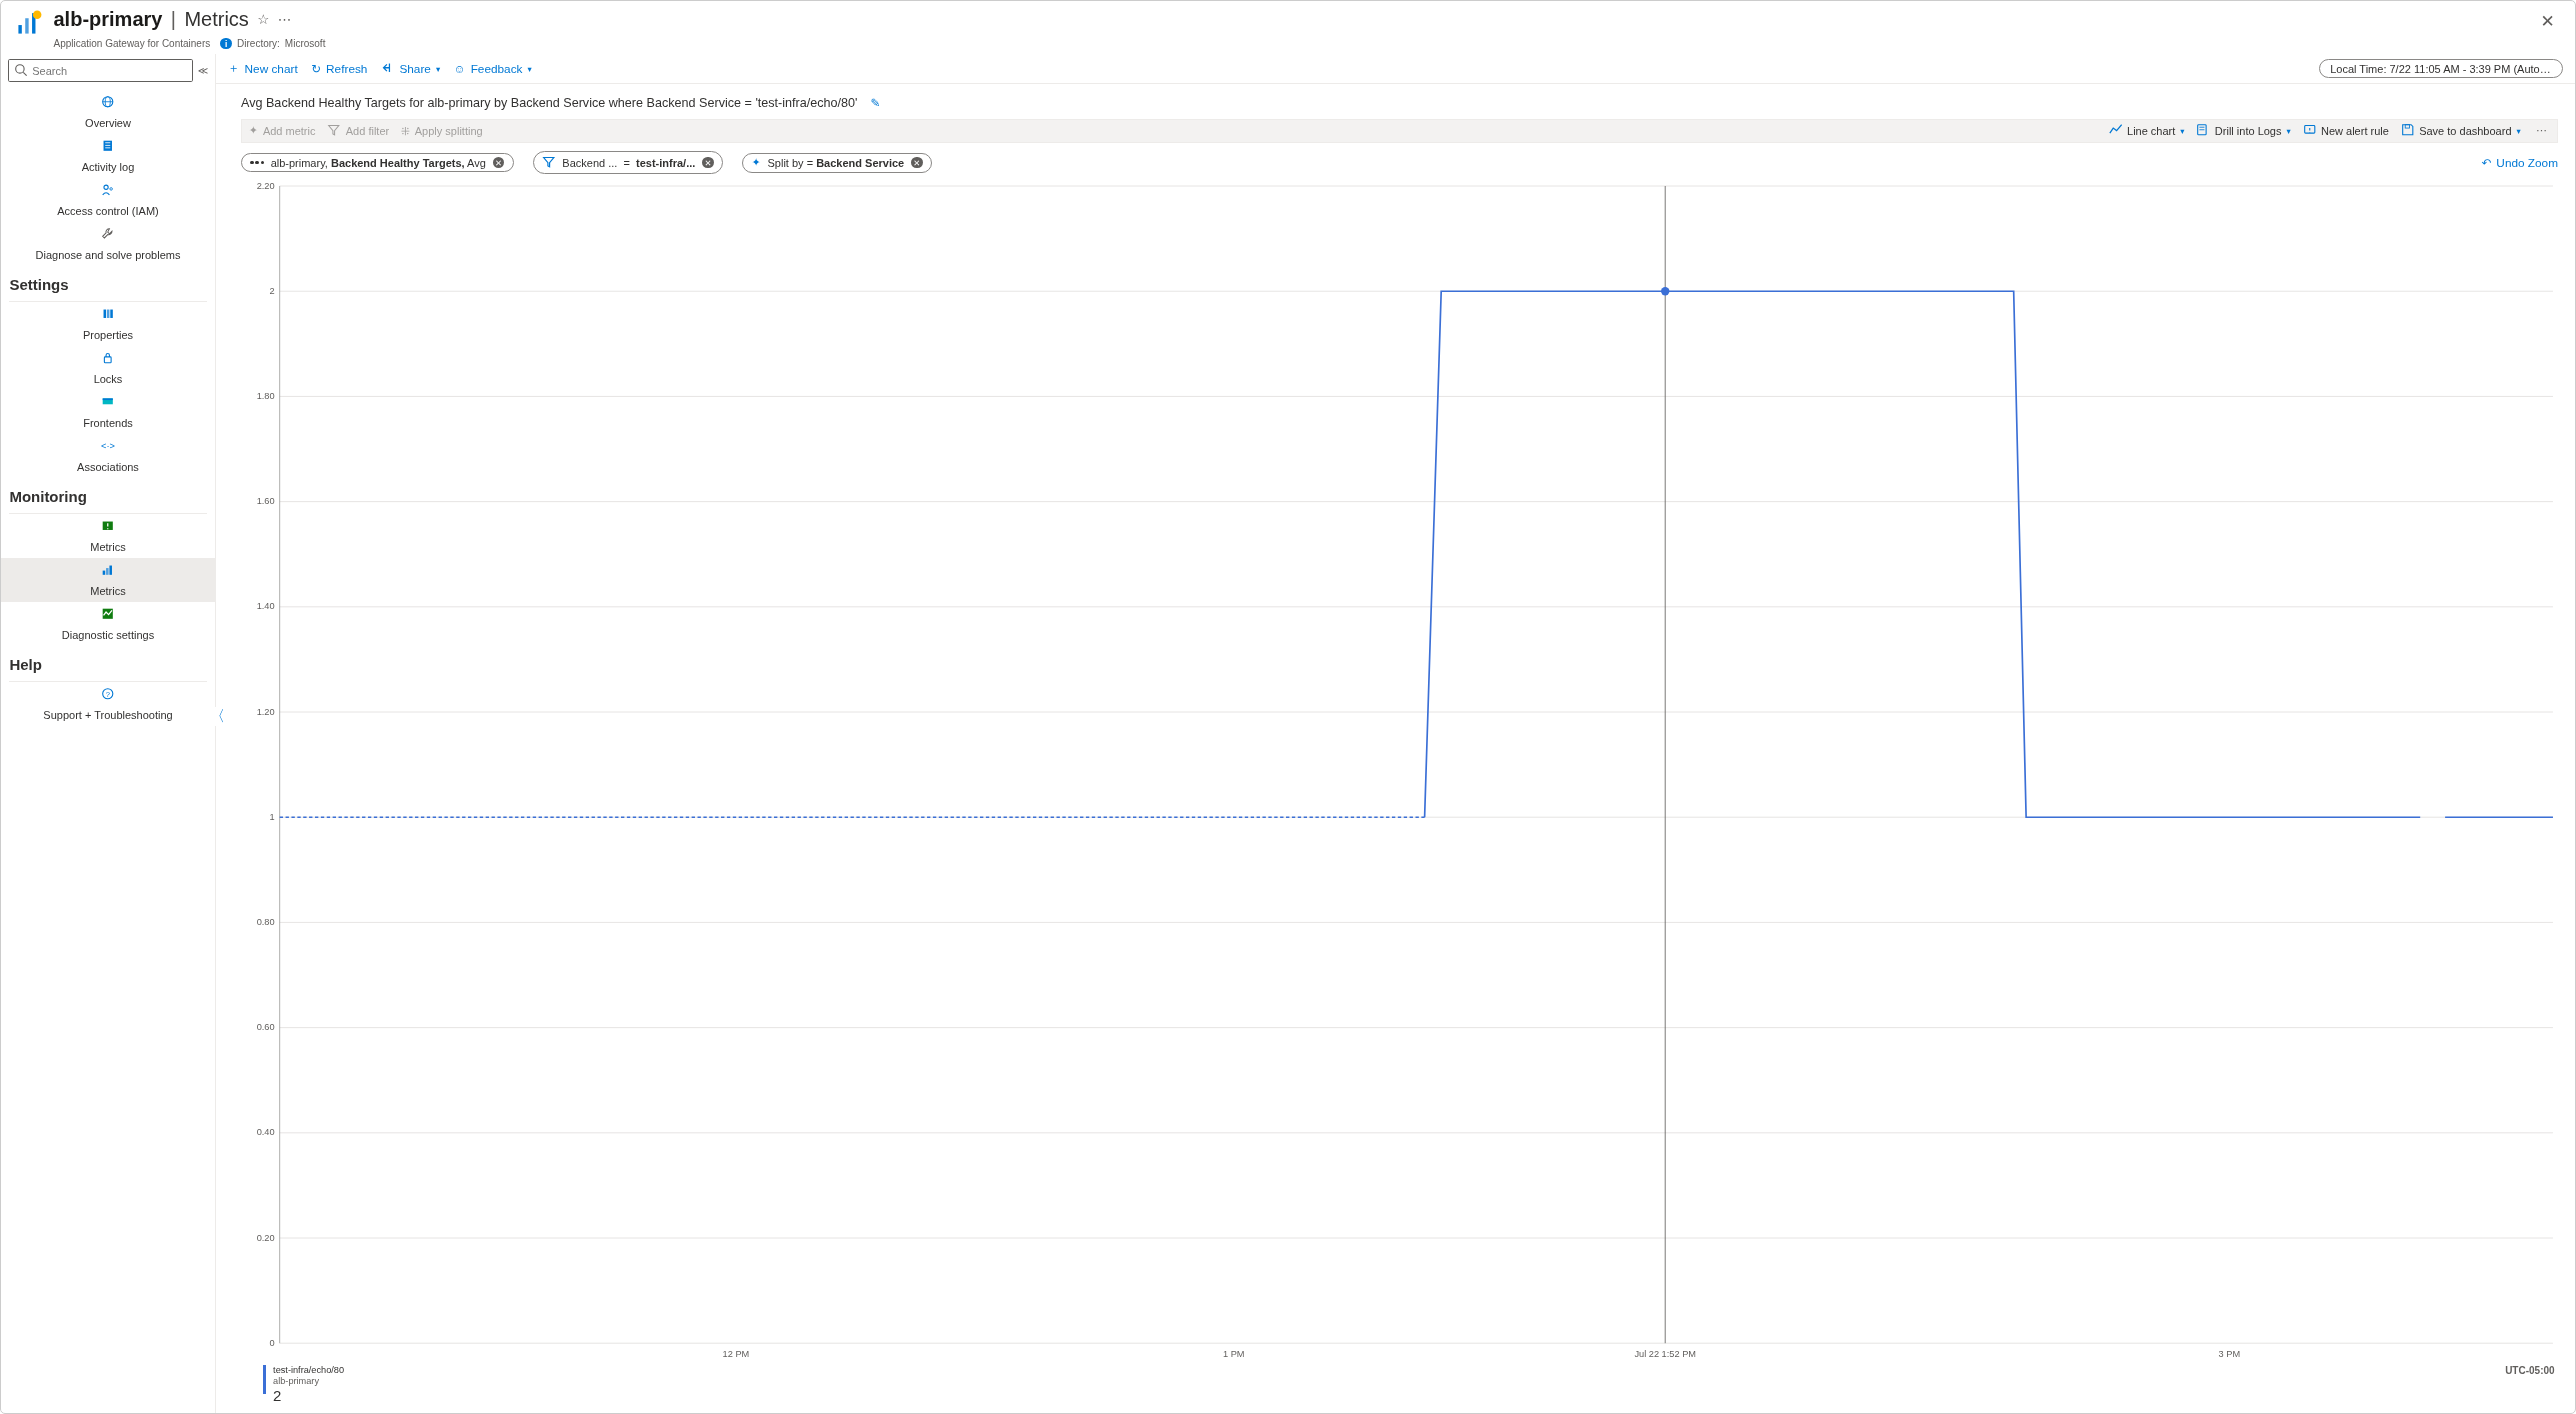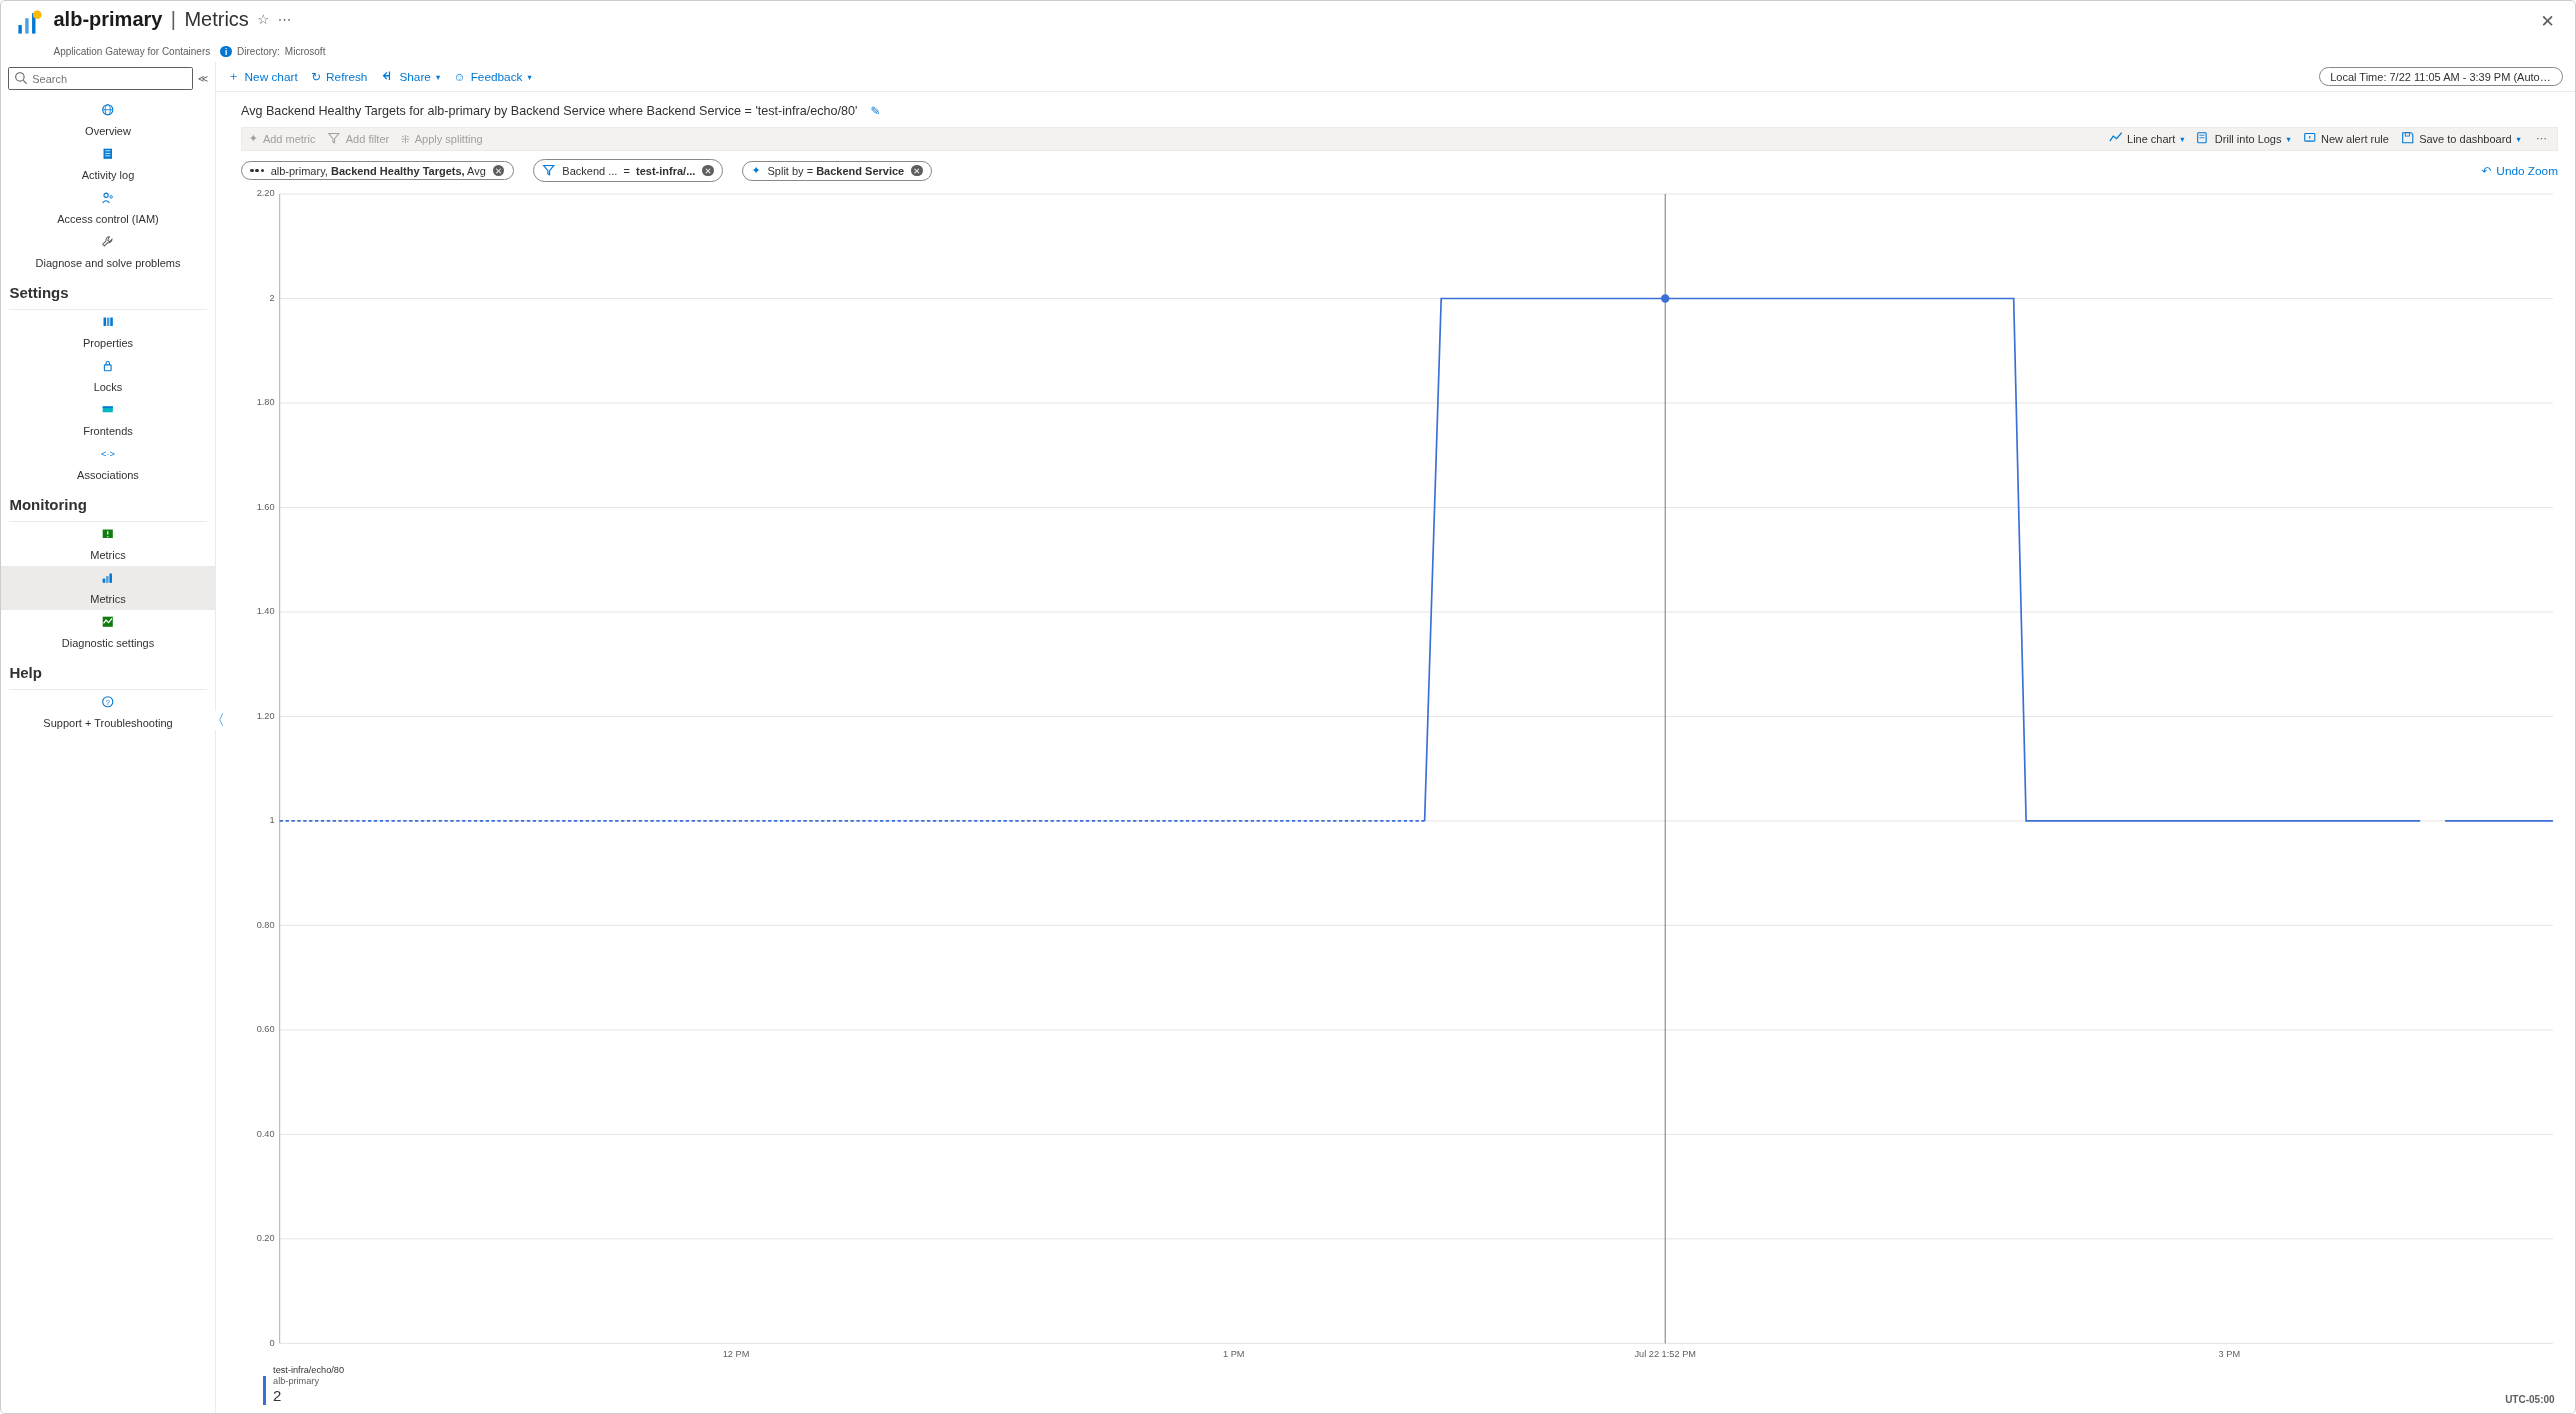--- a/index.html
+++ b/index.html
@@ -9,21 +9,21 @@
 
   
   .header { display: flex; align-items: flex-start; padding: 6.7px 13.5px 5px 13.5px; gap: 10px; }
   .header-icon { width: 29px; height: 29px; flex-shrink: 0; display:flex; align-items:center; justify-content:center;}
   .header-text { flex: 1; }
   .title-row { display: flex; align-items: center; gap: 8.4px; }
   .title-main { font-size: 20px; font-weight: 600; color: #1b1a19; }
   .title-pipe { font-size: 20px; color: #605e5c; font-weight:300;}
   .title-sub { font-size: 20px; color: #323130; }
   .star-icon, .more-icon { color: #605e5c; cursor: pointer; font-size: 13.5px; }
-  .breadcrumb { font-size: 10px; color: #605e5c; margin-top: 15px; display:flex; align-items:center; gap:10px;}
+  .breadcrumb { font-size: 10px; color: #605e5c; margin-top: 7px; display:flex; align-items:center; gap:10px;}
   .dir-icon { display:inline-flex; width:11.8px; height:11.8px; border-radius:50%; background:#0078d4; color:#fff; align-items:center; justify-content:center; font-size:8.4px; font-weight:bold;}
   .close-x { font-size: 17px; color: #605e5c; cursor: pointer; padding: 3.4px 6.7px; }
 
   
   .body { display: flex; flex: 1; min-height: 0; }
 
   
   .sidebar { width: 215px; border-right: 0.8px solid #edebe9; display: flex; flex-direction: column; position: relative; }
   .search-row { display:flex; align-items:center; padding: 5px 6.7px; gap:5px;}
   .search-box { flex:1; display: flex; align-items: center; border: 0.8px solid #605e5c; border-radius: 1.7px; padding: 2.5px 5px; gap: 5px; }
@@ -69,21 +69,21 @@
   .chart-inner { position:absolute; inset:0;}
   svg.chart { width:100%; height:100%; }
   .grid line { stroke:#e1dfdd; stroke-width:1;}
   .axis text { fill:#605e5c; font-size:11px; font-family:inherit;}
   .axis-y text { text-anchor:end;}
   .linepath { fill:none; stroke:#3b6fd6; stroke-width:2;}
   .linepath.dashed { stroke-dasharray:4 3;}
   .cursor-line { stroke:#605e5c; stroke-width:1;}
   .marker { fill:#3b6fd6;}
 
-  .legend-row { display:flex; align-items:flex-end; gap:6.7px; padding:3.4px 0 0 22px;}
+  .legend-row { display:flex; align-items:flex-start; gap:6.7px; padding:3.4px 0 0 22px;}
   .legend-bar { width:3.4px; height:29px; background:#3b6fd6;}
   .legend-text { font-size:9.2px; line-height:1.2;}
   .legend-text .big { font-size:15px; font-weight:400;}
   .utc-label { margin-left:auto; font-size:10px; color:#605e5c; padding-right:3.4px;font-weight:bold;}
 
   .icon-svg { width:13.5px; height:13.5px; }
 </style>
 </head>
 <body>
 

